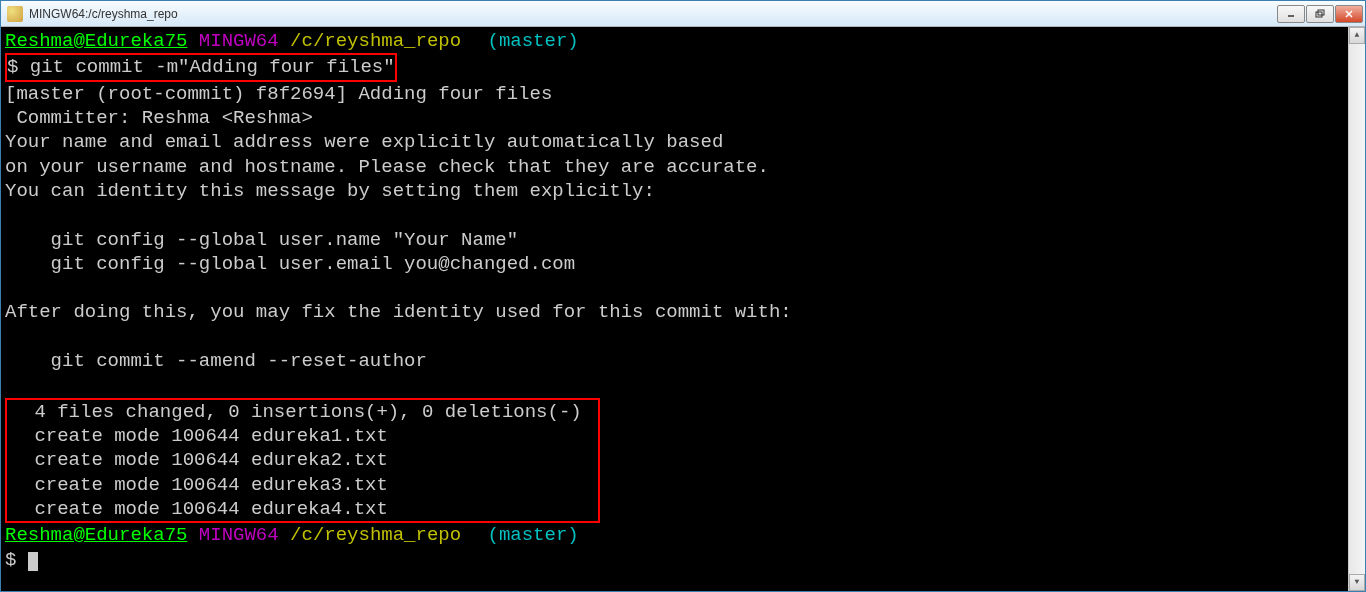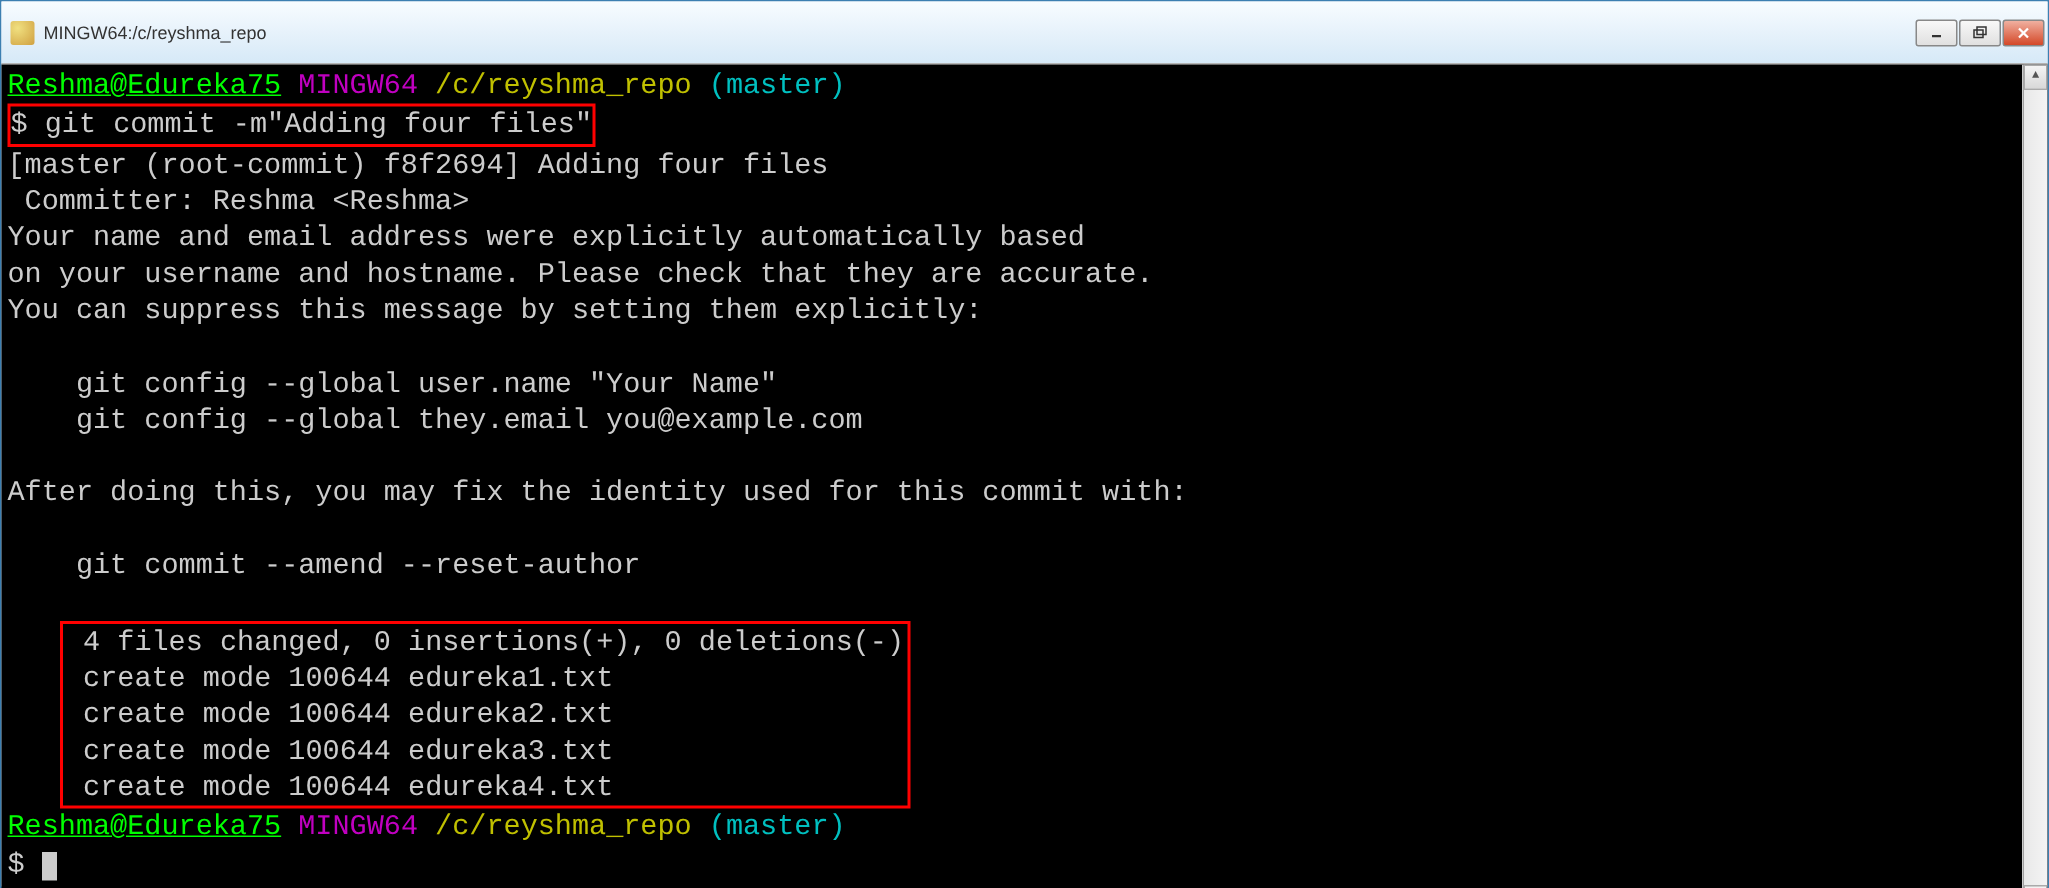--- a/index.html
+++ b/index.html
@@ -14,21 +14,21 @@
       height: 592px;
       overflow: hidden;
     }
     .window {
       width: 100%;
       height: 100%;
       border: 1px solid #3c7fb1;
       background: white;
     }
     .titlebar {
-      height: 42px;
+      height: 26px;
       background: linear-gradient(to bottom, #f7fcff 0%, #e7f2fb 50%, #d6e9f7 100%);
       border-bottom: 1px solid #b4b4b4;
       display: flex;
       align-items: center;
       justify-content: space-between;
       padding: 0 2px;
     }
     .titlebar-left {
       display: flex;
       align-items: center;
@@ -106,33 +106,33 @@
       text-decoration: underline;
     }
     .magenta {
       color: #c000c0;
     }
     .yellow {
       color: #c0c000;
     }
     .cyan {
       color: #00c0c0;
+      margin-left: 15px;
     }
     .white {
       color: #cccccc;
     }
     .redbox {
       border: 2px solid #ff0000;
       display: inline-block;
     }
     .redbox-block {
       border: 2px solid #ff0000;
       display: inline-block;
-      padding: 0 2px;
-      margin-left: 35px;
+      padding: 0 16px;
     }
     pre {
       font-family: inherit;
       white-space: pre;
     }
     .cursor {
       display: inline-block;
       width: 10px;
       height: 19px;
       background: #cccccc;
@@ -172,24 +172,24 @@
       </div>
     </div>
   </div>
   <div class="terminal">
     <pre><span class="green">Reshma@Edureka75</span> <span class="magenta">MINGW64</span> <span class="yellow">/c/reyshma_repo</span> <span class="cyan">(master)</span>
 <span class="redbox"><span class="white">$ </span><span class="white">git commit -m"Adding four files"</span></span>
 <span class="white">[master (root-commit) f8f2694] Adding four files</span>
 <span class="white"> Committer: Reshma &lt;Reshma&gt;</span>
 <span class="white">Your name and email address were explicitly automatically based</span>
 <span class="white">on your username and hostname. Please check that they are accurate.</span>
-<span class="white">You can suppress this message by setting them explicitly:</span>
+<span class="white">You can identity this message by setting them explicitly:</span>
 
 <span class="white">    git config --global user.name "Your Name"</span>
-<span class="white">    git config --global they.email you@example.com</span>
+<span class="white">    git config --global user.email you@changed.com</span>
 
 <span class="white">After doing this, you may fix the identity used for this commit with:</span>
 
 <span class="white">    git commit --amend --reset-author</span>
 
 <span class="redbox-block"><span class="white"> 4 files changed, 0 insertions(+), 0 deletions(-)</span>
 <span class="white"> create mode 100644 edureka1.txt</span>
 <span class="white"> create mode 100644 edureka2.txt</span>
 <span class="white"> create mode 100644 edureka3.txt</span>
 <span class="white"> create mode 100644 edureka4.txt</span></span>

